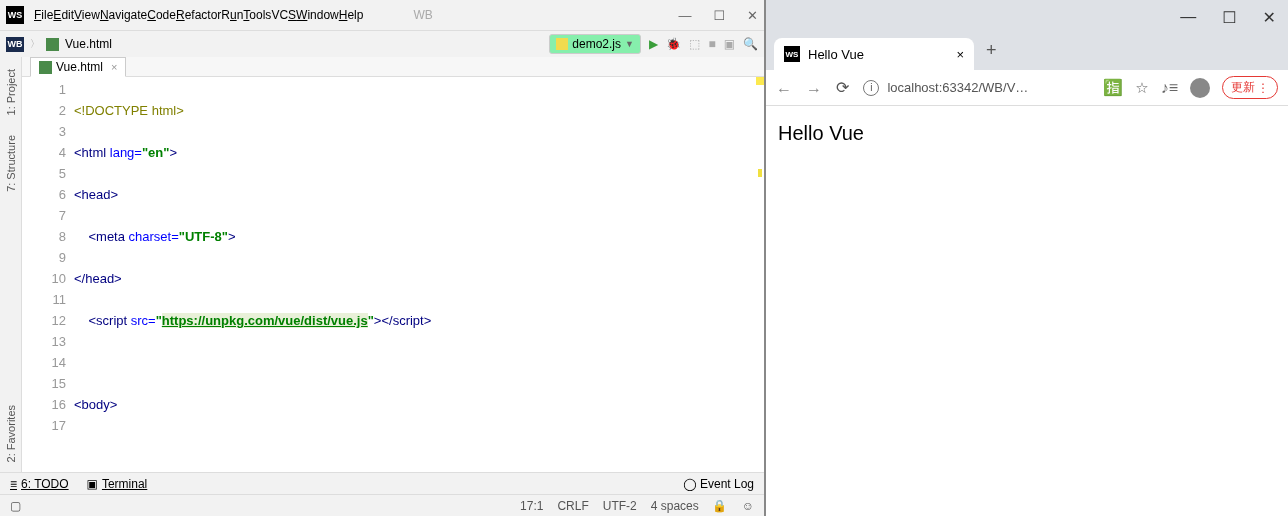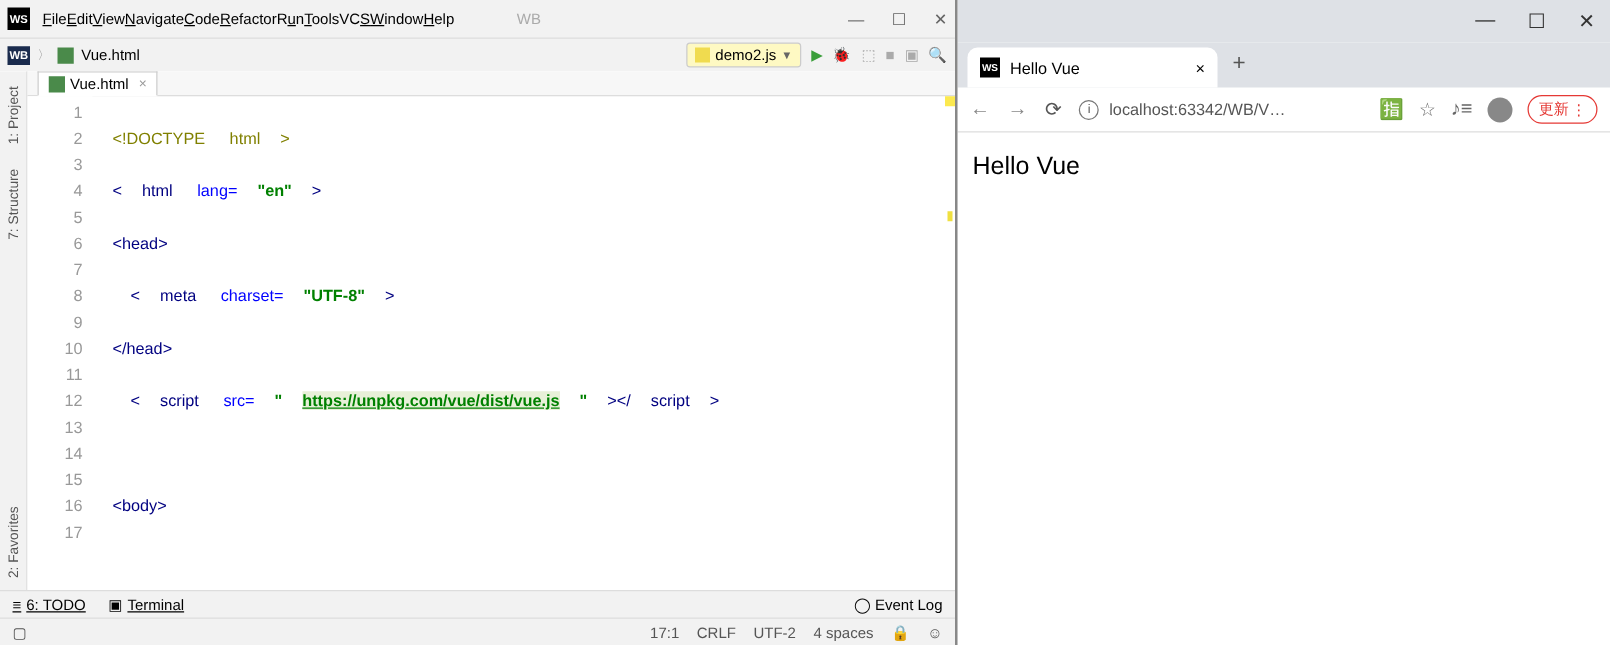--- a/index.html
+++ b/index.html
@@ -14,39 +14,39 @@
 .ide-title-right{display:flex;gap:22px;color:#666;}
 .winbtn{font-size:13px;}
 .wb-text{color:#aaa;font-size:12px;margin-left:40px;}
 .crumb { height:27px; display:flex; align-items:center; justify-content:space-between; padding:0 6px; background:#f2f2f2; border-top:1px solid #ddd; font-size:12px;}
 .crumb-left{display:flex;align-items:center;gap:6px;}
 .wb-logo{width:18px;height:15px;background:#1a2b4d;color:#fff;font-size:9px;font-weight:bold;display:flex;align-items:center;justify-content:center;}
 .chev{color:#999;font-size:10px;}
 .h-ico{width:13px;height:13px;background:#4a8a4a;display:inline-block;}
 .crumb .fname{font-weight:normal;}
 .tbar{display:flex;align-items:center;gap:8px;}
-.run-sel{display:flex;align-items:center;border:1px solid #ccc;border-radius:3px;padding:2px 6px;background:#fef9c3;gap:4px;}
+.run-sel{display:flex;align-items:center;border:1px solid #ccc;border-radius:3px;padding:2px 6px;background:#86efac;gap:4px;}
 .js-ico{width:12px;height:12px;background:#f0db4f;display:inline-block;}
 .dd{font-size:9px;color:#666;}
 .play{color:#3a9e3a;}
 .bug{color:#3a9e3a;}
 .grey{color:#aaa;}
 .editor-area{flex:1;display:flex;background:#fff;overflow:hidden;}
 .side-tabs{width:22px;background:#f2f2f2;border-right:1px solid #ddd;display:flex;flex-direction:column;align-items:center;padding-top:2px;}
 .vtab{writing-mode:vertical-rl;transform:rotate(180deg);font-size:11px;color:#555;margin:10px 0;white-space:nowrap;}
 .editor-col{flex:1;display:flex;flex-direction:column;}
 .file-tab{height:22px;display:flex;align-items:center;border-bottom:1px solid #ddd;background:#f7f7f7;}
 .tab-on{background:#fff;border:1px solid #ccc;border-bottom:1px solid #fff;margin-bottom:-1px;padding:2px 8px;display:flex;align-items:center;gap:4px;font-size:12px;}
 .tab-x{color:#999;font-size:11px;margin-left:4px;}
 .code{flex:1;display:flex;font-family:"Consolas","Courier New",monospace;font-size:13px;line-height:21px;position:relative;}
 .gutter{width:52px;text-align:right;color:#999;padding:2px 8px 0 0;user-select:none;background:#fff;}
 .gutter div{height:21px;}
 .codebody{flex:1;padding-top:2px;white-space:pre;position:relative;}
 .codebody .line{height:21px;position:relative;}
-.line > span{position:relative;z-index:1;margin-left:16px;}
+.line > span{position:relative;z-index:1;}
 .tag{color:#000080;}
 .doct{color:#808000;}
 .attr{color:#0000ff;}
 .str{color:#008000;font-weight:bold;}
 .url{color:#008000;font-weight:bold;text-decoration:underline;background:#e8f0d8;}
 .txt{color:#000;font-weight:bold;}
 .right-strip{position:absolute;right:0;top:0;width:8px;height:100%;}
 .warn-sq{width:8px;height:8px;background:#fce94f;position:absolute;top:0;right:0;}
 .yel-mark{width:4px;height:8px;background:#f0e040;position:absolute;right:2px;}
 .bottom-bar{height:22px;background:#f2f2f2;border-top:1px solid #ddd;display:flex;align-items:center;justify-content:space-between;padding:0 10px;font-size:12px;}

